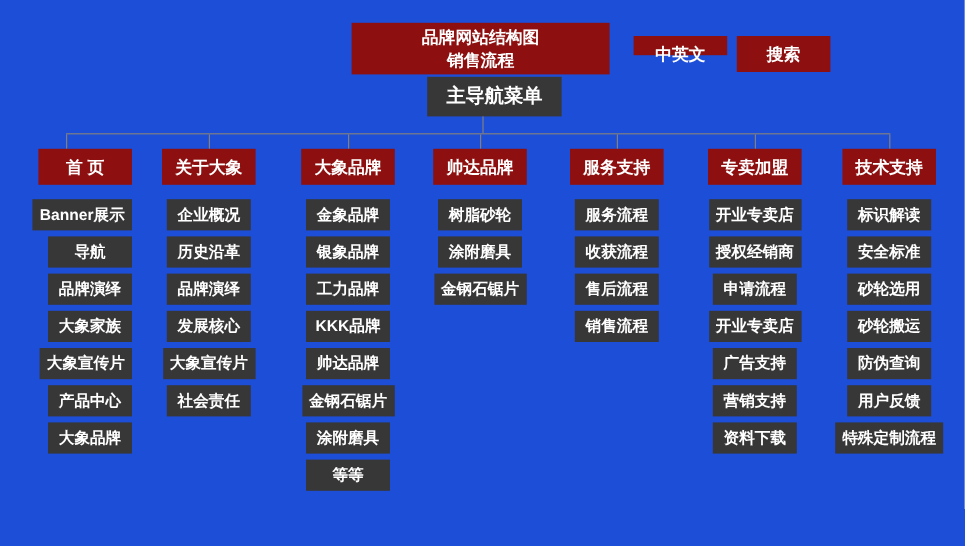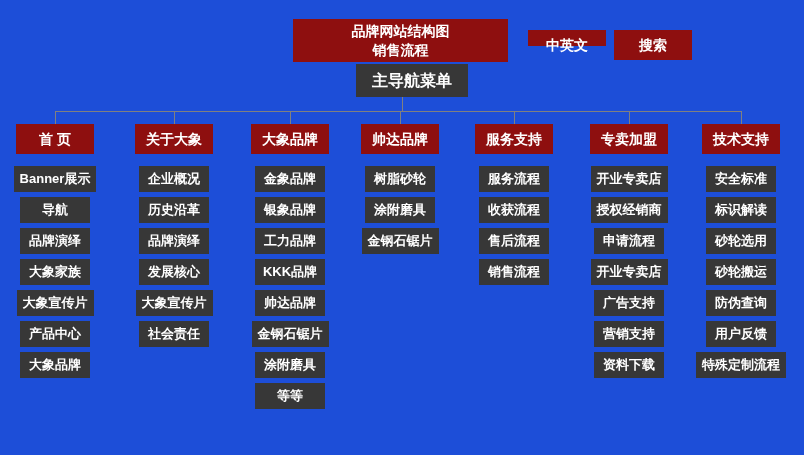--- a/index.html
+++ b/index.html
@@ -22,21 +22,21 @@
   
   .line{position:absolute;background:#808080;}
   .stem{left:402px;top:97px;width:1px;height:14px;}
   .hline{left:55px;top:111px;width:687px;height:1px;}
   .drop{top:112px;width:1px;height:12px;}
   .d0{left:55px;}.d1{left:174px;}.d2{left:290px;}.d3{left:400px;}
   .d4{left:514px;}.d5{left:629px;}.d6{left:741px;}
   
   .col{position:absolute;top:124px;width:110px;display:flex;flex-direction:column;
     align-items:center;gap:5px;}
-  .c0{left:0px;}.c1{left:119px;}.c2{left:235px;}.c3{left:345px;}
+  .c0{left:0px;align-items:flex-end;}.c1{left:119px;}.c2{left:235px;}.c3{left:345px;}
   .c4{left:459px;}.c5{left:574px;}.c6{left:686px;}
   .hdr{height:30px;line-height:30px;min-width:78px;padding:0 8px;font-size:14px;
     margin-bottom:7px;}
   .node{height:26px;line-height:26px;min-width:70px;padding:0 6px;font-size:13px;}
 </style>
 </head>
 <body>
 
 <div class="canvas">
 
@@ -112,22 +112,22 @@
     <div class="box dark node">授权经销商</div>
     <div class="box dark node">申请流程</div>
     <div class="box dark node">开业专卖店</div>
     <div class="box dark node">广告支持</div>
     <div class="box dark node">营销支持</div>
     <div class="box dark node">资料下载</div>
   </div>
 
   <div class="col c6">
     <div class="box red hdr">技术支持</div>
+    <div class="box dark node">标识解读</div>
     <div class="box dark node">安全标准</div>
-    <div class="box dark node">标识解读</div>
     <div class="box dark node">砂轮选用</div>
     <div class="box dark node">砂轮搬运</div>
     <div class="box dark node">防伪查询</div>
     <div class="box dark node">用户反馈</div>
     <div class="box dark node">特殊定制流程</div>
   </div>
 
 </div>
 
 </body></html>

